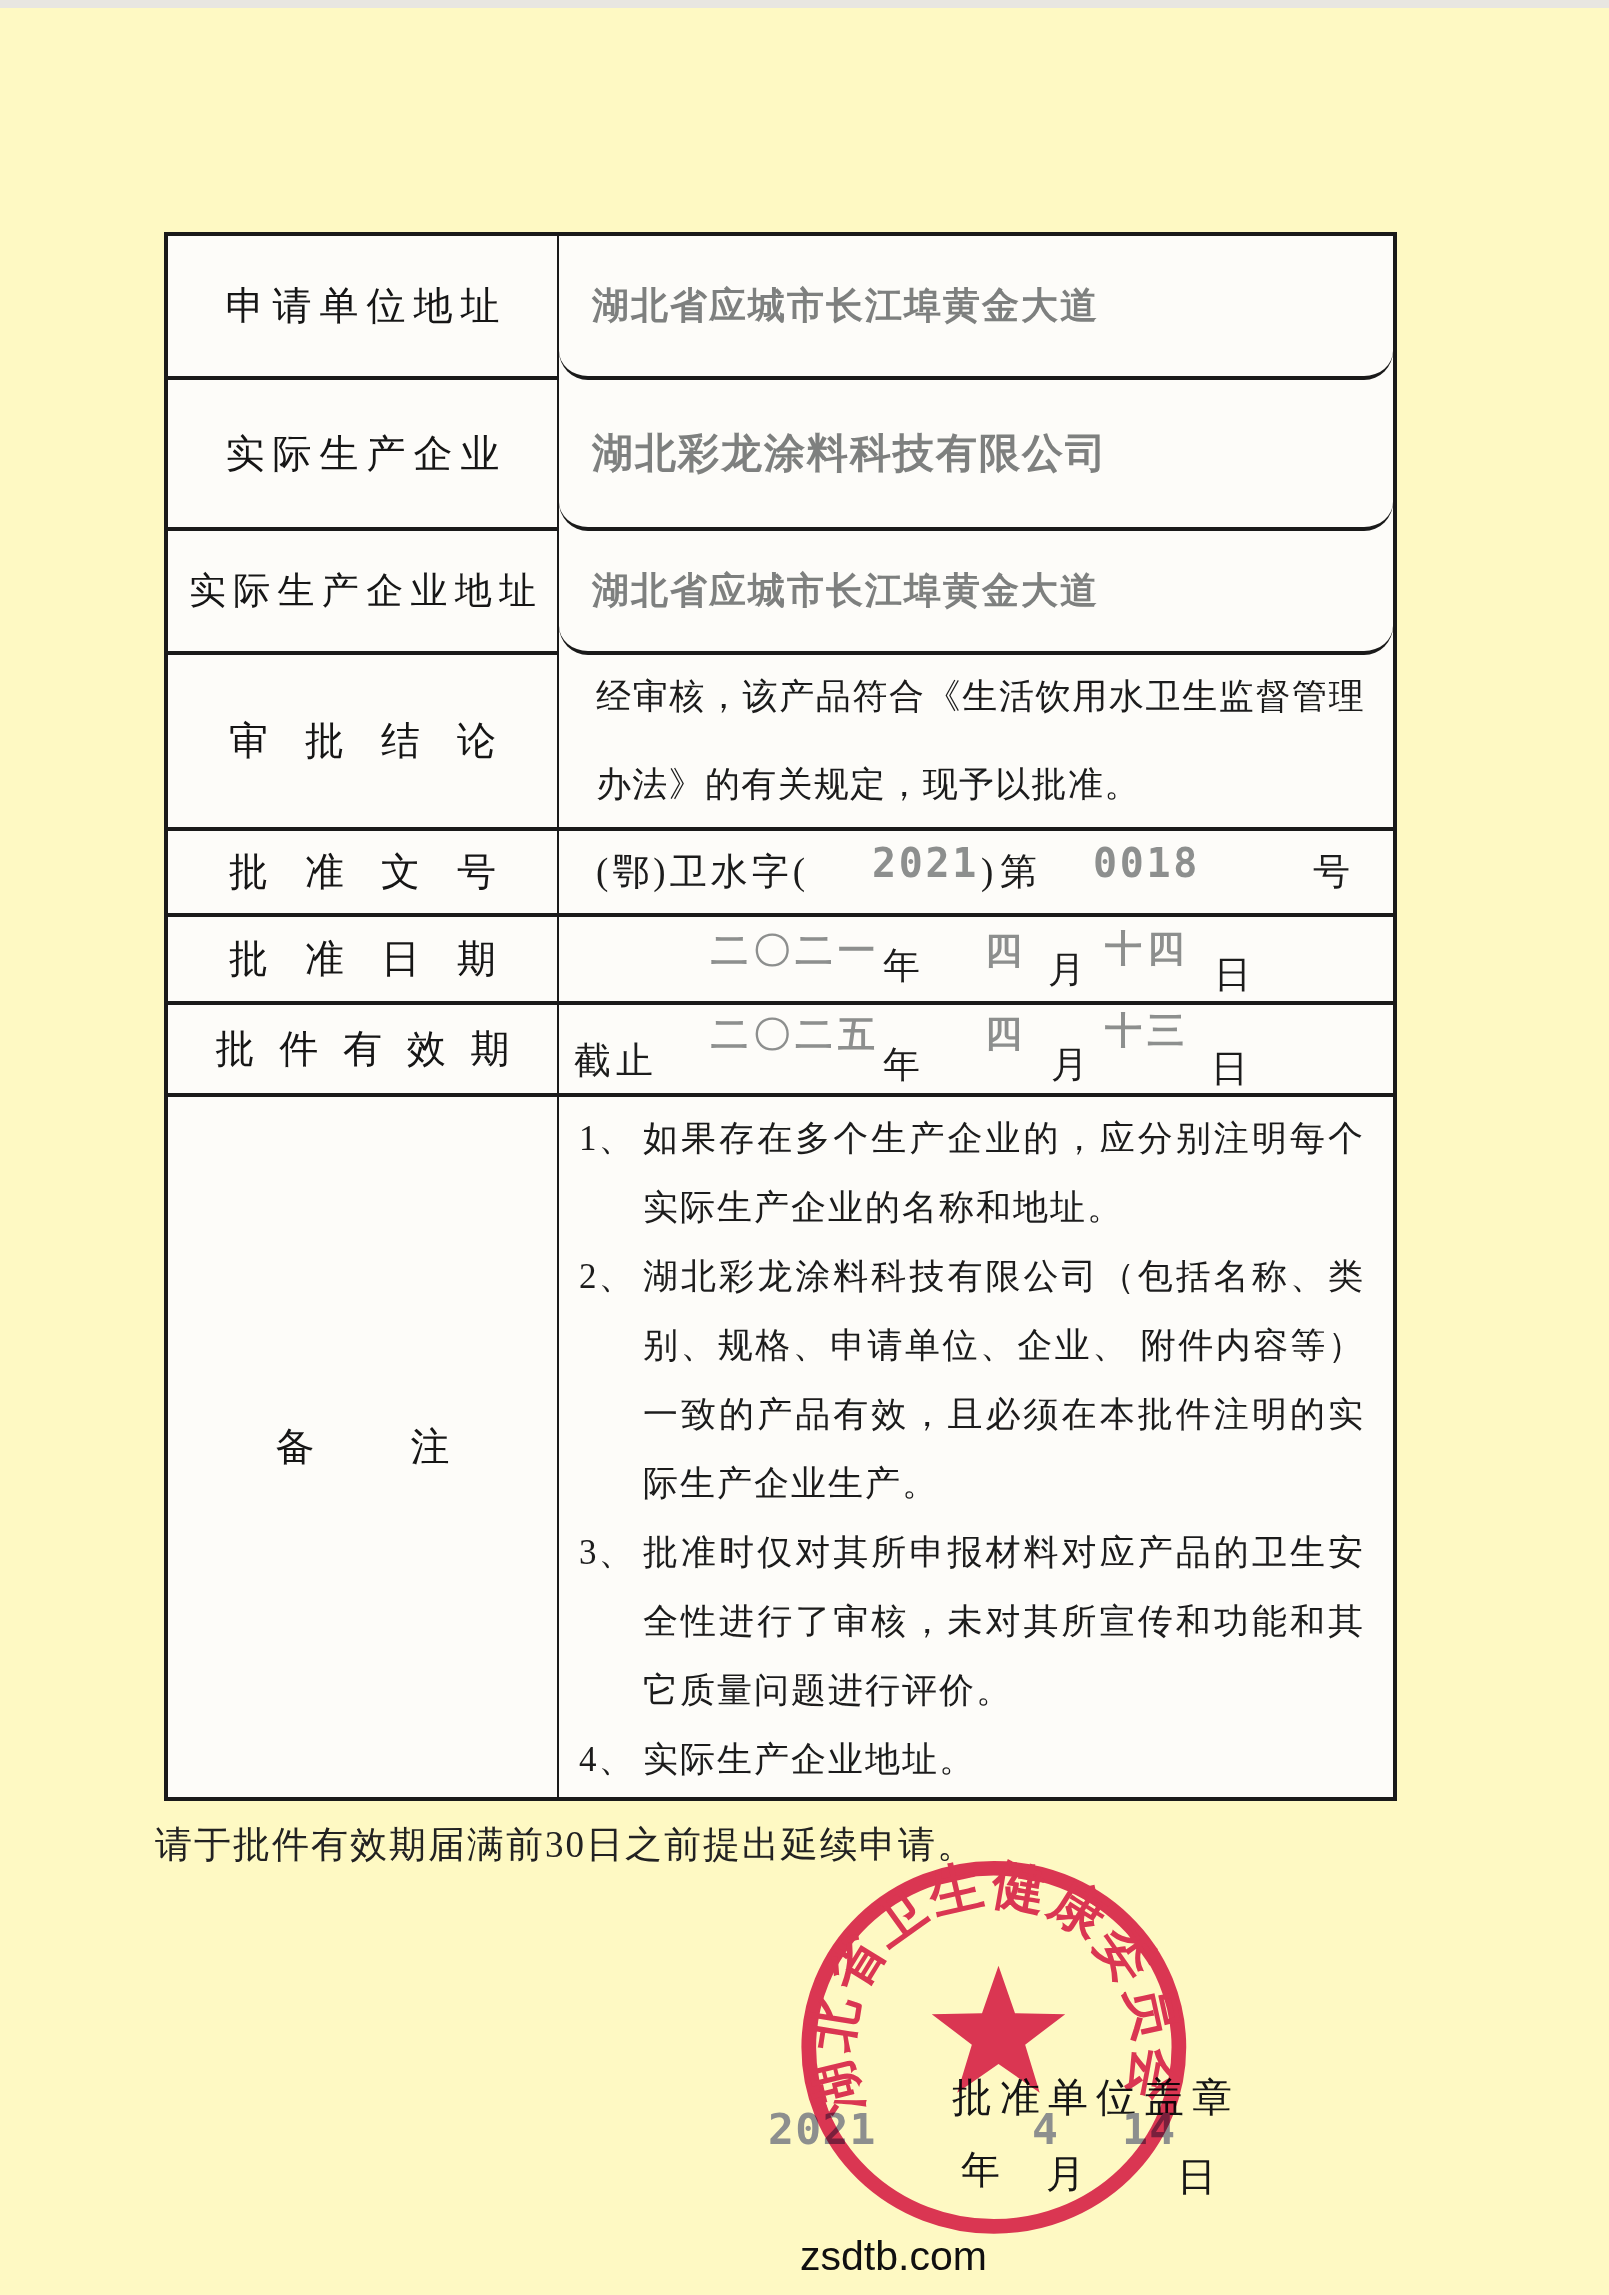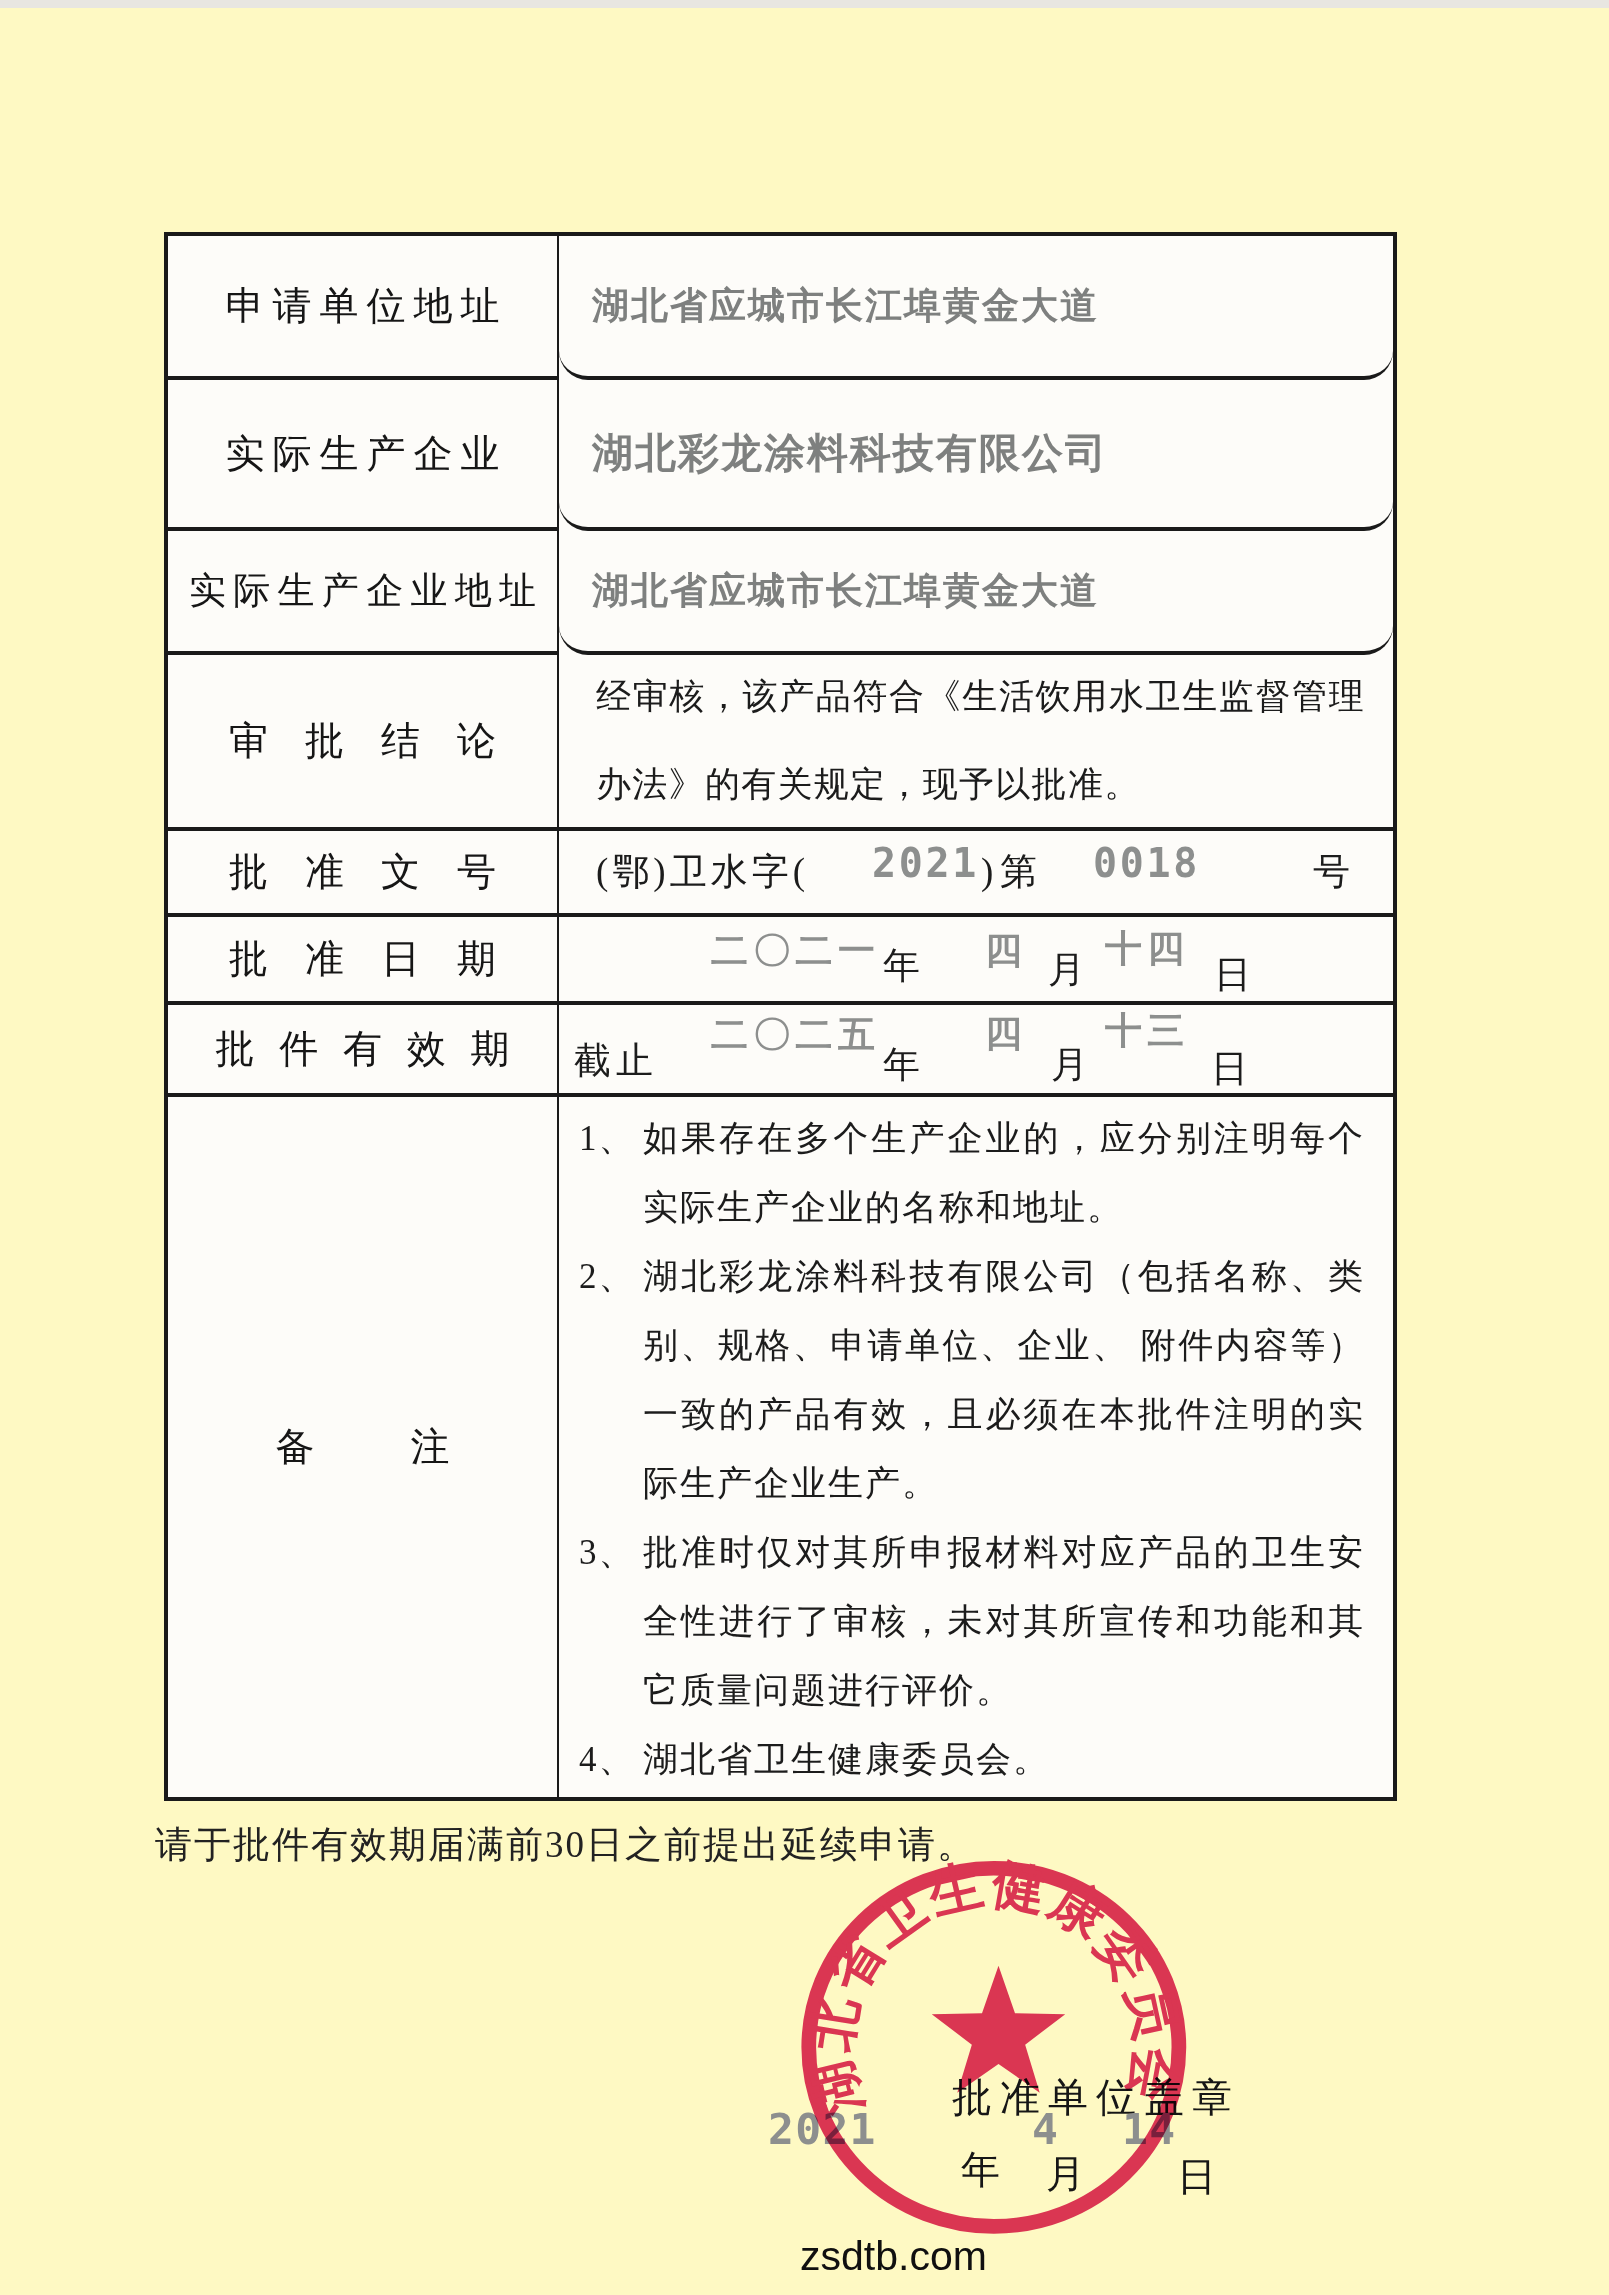--- a/index.html
+++ b/index.html
@@ -138,21 +138,21 @@
       <div class="ritem">
         <span class="rnum">2、</span>
         <span class="rtext">湖北彩龙涂料科技有限公司（包括名称、类别、规格、申请单位、企业、 附件内容等）一致的产品有效，且必须在本批件注明的实际生产企业生产。</span>
       </div>
       <div class="ritem">
         <span class="rnum">3、</span>
         <span class="rtext">批准时仅对其所申报材料对应产品的卫生安全性进行了审核，未对其所宣传和功能和其它质量问题进行评价。</span>
       </div>
       <div class="ritem">
         <span class="rnum">4、</span>
-        <span class="rtext">湖北省卫生健康委员会。</span>
+        <span class="rtext">实际生产企业地址。</span>
       </div>
     </div>
   </div>
 
   <div class="foot-note">请于批件有效期届满前30日之前提出延续申请。</div>
 
   <div class="seal-caption">批准单位盖章</div>
   <span class="sd sd-y">2021</span>
   <span class="sd sd-m">4</span>
   <span class="sd sd-d">14</span>

